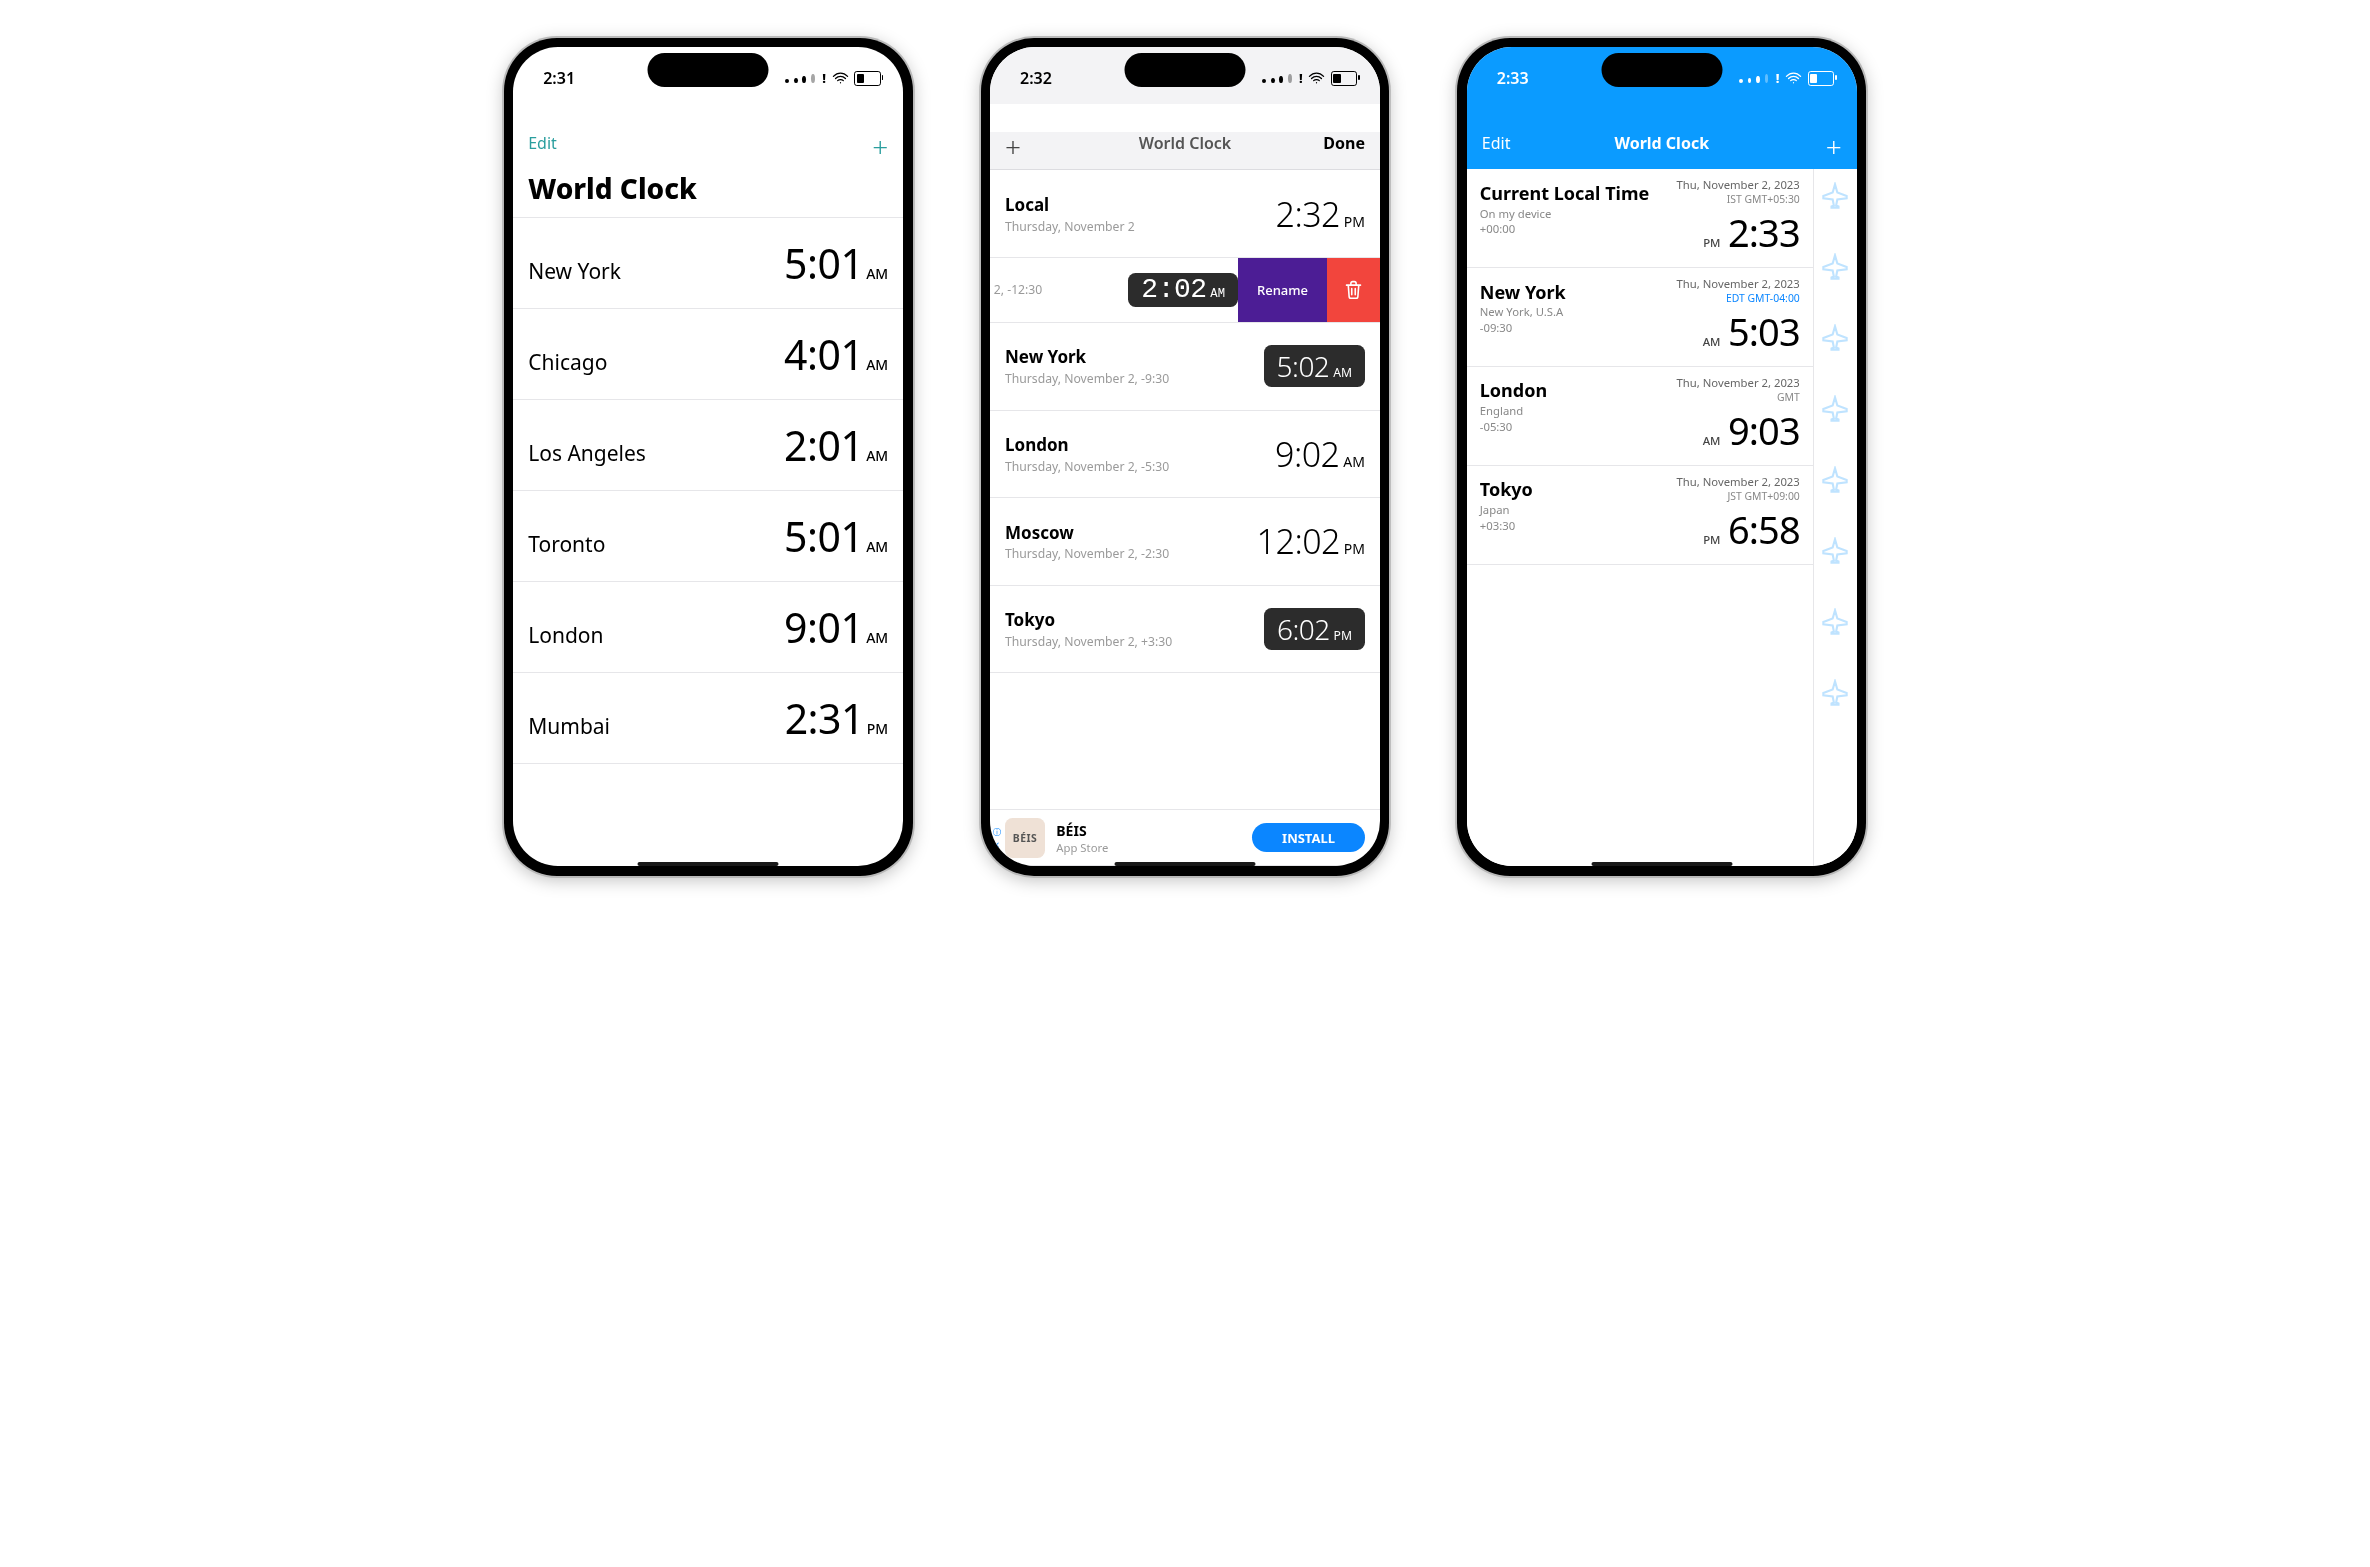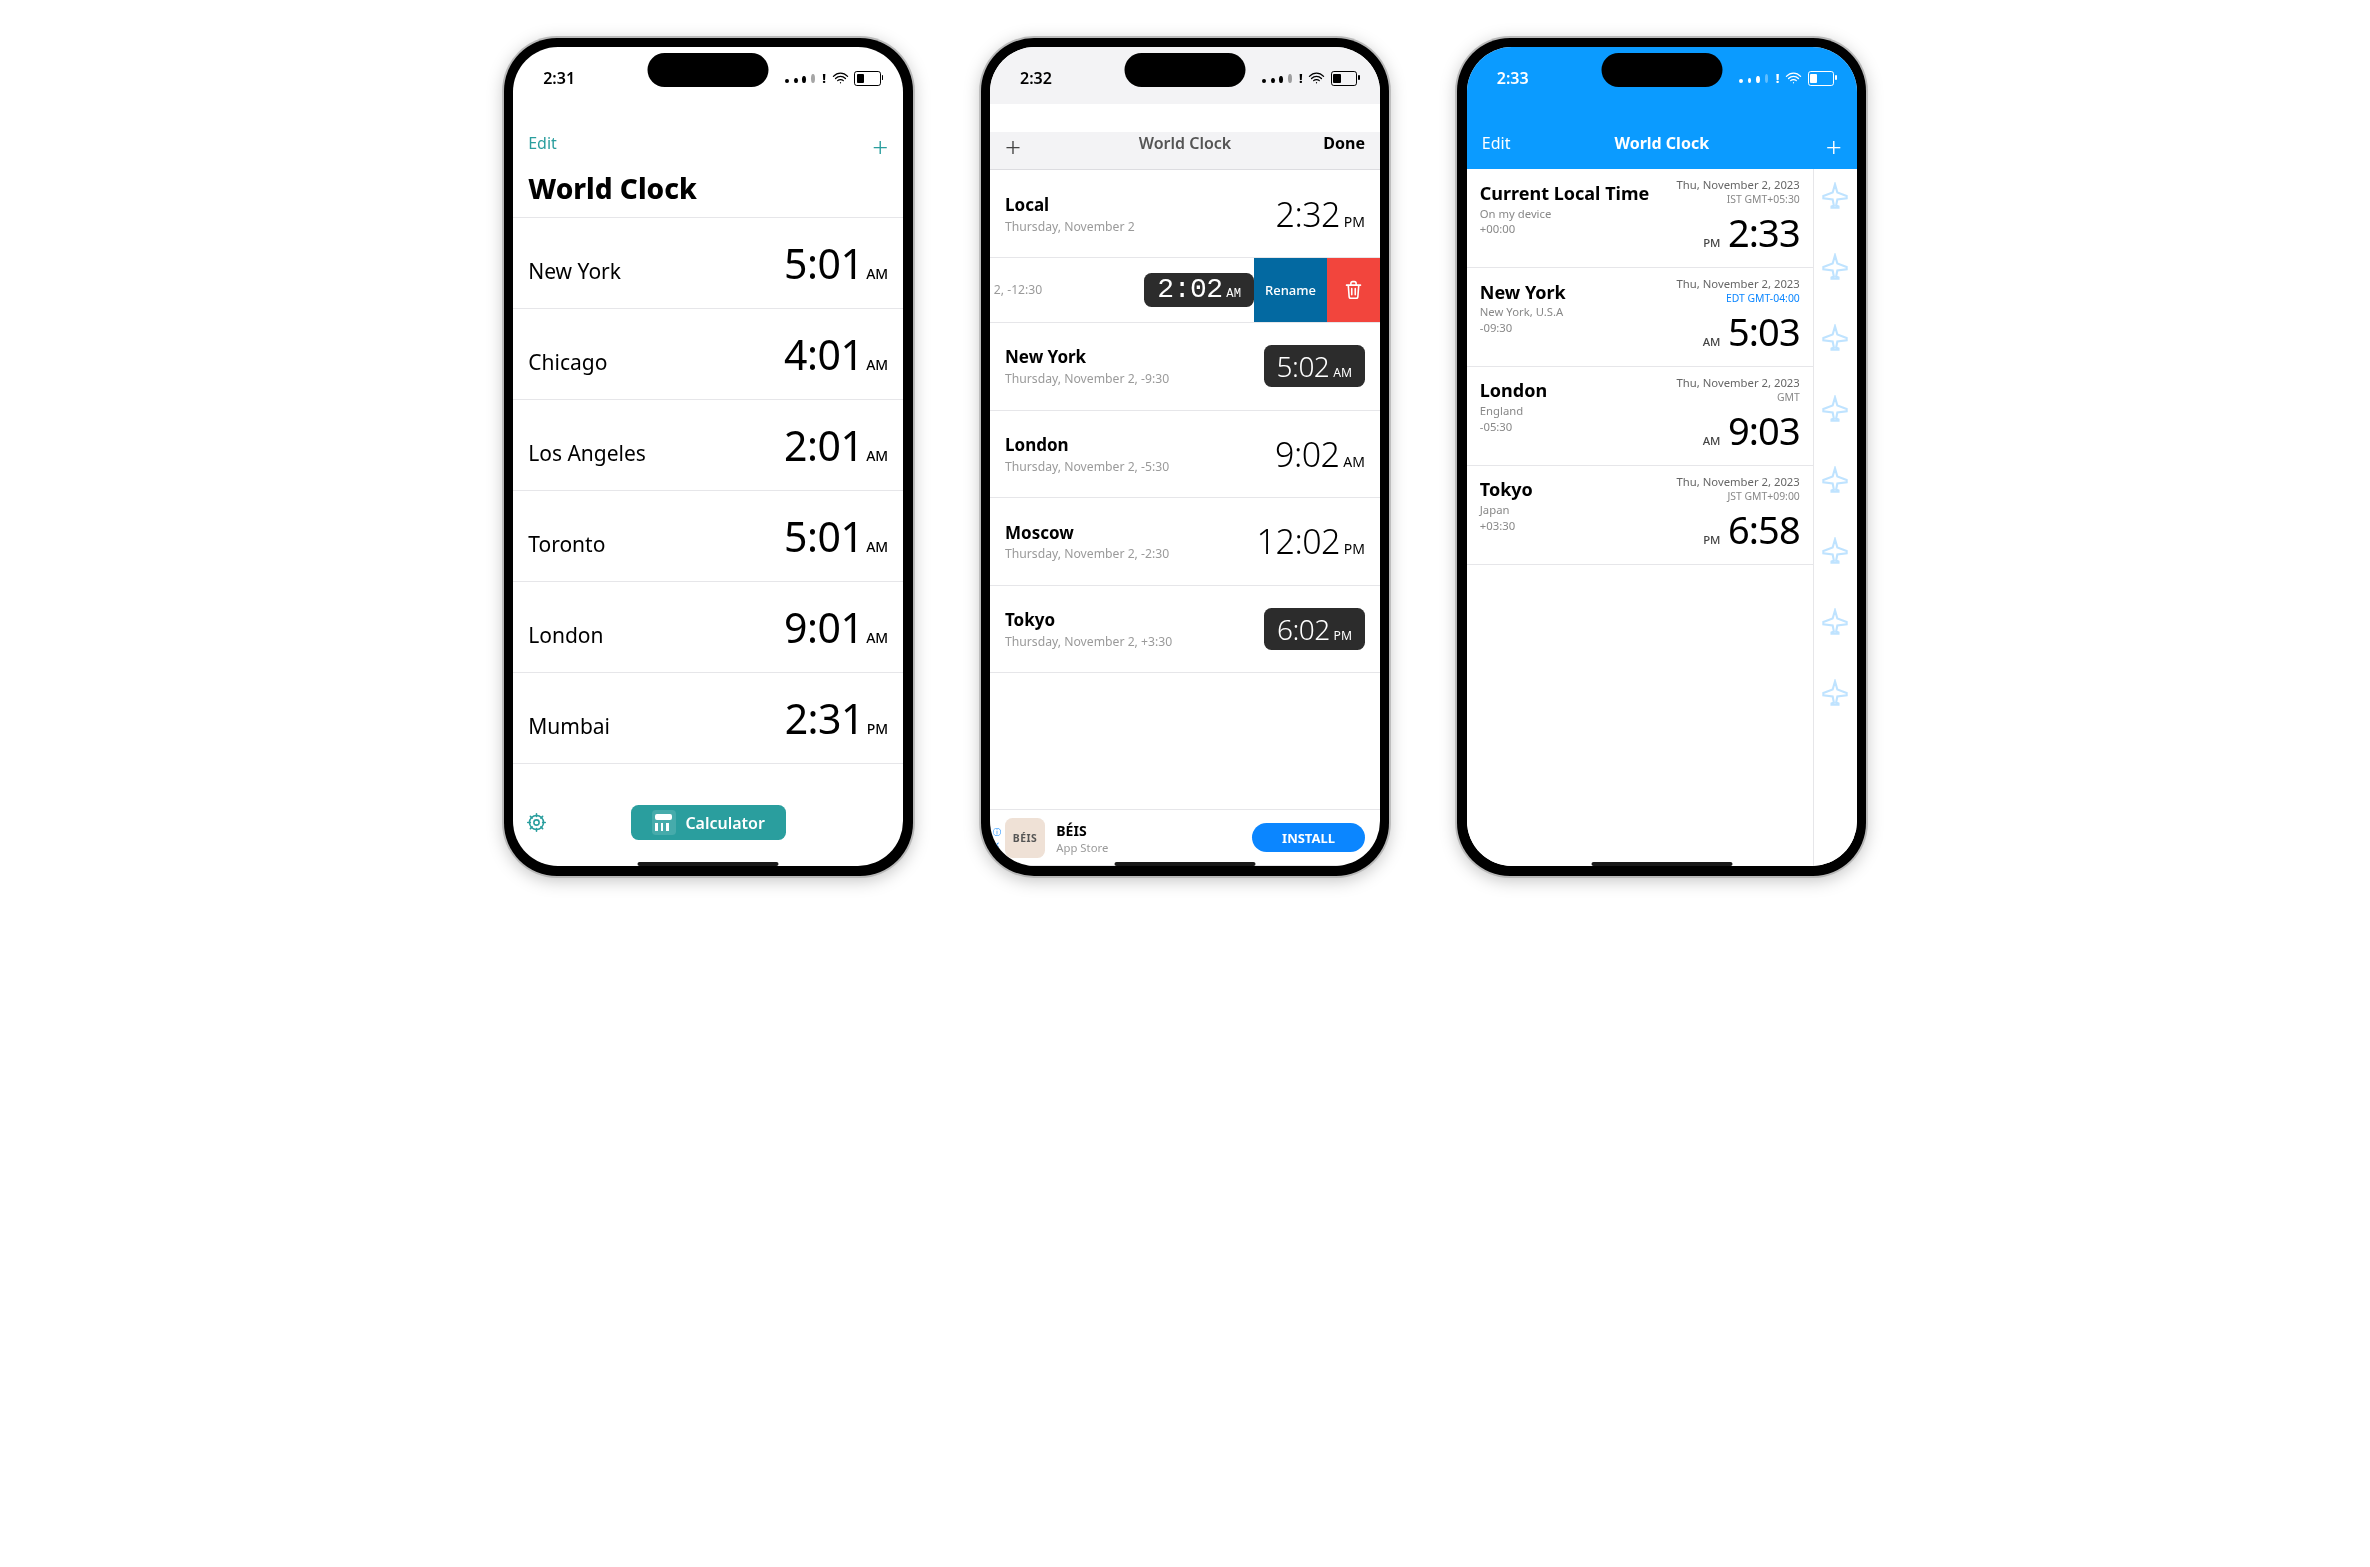--- a/index.html
+++ b/index.html
@@ -59,21 +59,21 @@
   .p2 .pill .t{ font-size:34px; font-weight:300; letter-spacing:-0.5px;}
   .p2 .pill .ap{ font-size:14px; font-weight:400;}
   .p2 .pill.dark { background:#2c2c2c; color:#fff; border-radius:7.5px; padding:1.9px 13px; }
   .p2 .pill.dark .t{ font-size:28px; }
   .p2 .pill.dark .ap{ font-size:12.2px; }
   
   .p2 .swipe { padding:0; position:relative; display:flex; align-items:stretch;}
   .p2 .swipe .peek{ padding-left:3.8px; align-self:center; color:#9a9a9a; font-size:12.2px; white-space:nowrap; overflow:hidden;}
   .p2 .swipe .pillwrap{ margin-left:auto; display:flex; align-items:center; padding:9.4px 0;font-family:Liberation Mono, monospace; }
   .p2 .swipe .pill.dark{ margin-right:0;}
-  .p2 .renamebtn{ background:#0369a1; color:#fff; display:flex; align-items:center; justify-content:center; width:73px; font-size:13px; font-weight:500;}
+  .p2 .renamebtn{ background:#4c1d95; color:#fff; display:flex; align-items:center; justify-content:center; width:89px; font-size:13px; font-weight:500;}
   .p2 .delbtn{ background:#f2453d; color:#fff; display:flex; align-items:center; justify-content:center; width:53px;}
   .p2 .delbtn svg{width:21px;height:21px;}
   .p2 .ad { display:flex; align-items:center; gap:11.3px; padding:7.5px 15px; border-top:0.9px solid var(--divider); border-bottom:0.9px solid var(--divider);}
   .p2 .ad .thumb{ width:40px;height:40px;border-radius:7.5px;background:#efe1d6;display:flex;align-items:center;justify-content:center;font-size:10.4px;font-weight:700;color:#555;letter-spacing:0.5px;}
   .p2 .ad .meta{ display:flex; flex-direction:column; }
   .p2 .ad .meta .t{ font-weight:700; font-size:14px;}
   .p2 .ad .meta .s{ font-size:11.3px; color:#9a9a9a;}
   .p2 .ad .btn{ margin-left:auto; background:#0b86ff; color:#fff; border-radius:17px; padding:5.6px 30px; font-weight:700; font-size:13px;}
   .p2 .bot { display:flex; align-items:center; justify-content:space-between; padding:9.4px 17px 24.5px;}
   .p2 .bot .mid{ position:absolute; left:50%; transform:translateX(-50%); color:#9a9a9a; font-size:13px;}
@@ -185,32 +185,20 @@
           </div>
       <div class="row">
             <span class="city">Mumbai</span>
             <span class="timewrap">
               <span class="t">2:31</span>
               <span class="ap">PM</span>
             </span>
           </div>
     </div>
 
-    <div class="bottom">
-      <span class="gear"><svg viewBox="0 0 24 24">
-              <circle cx="12" cy="12" r="8"></circle>
-              <circle cx="12" cy="12" r="3"></circle>
-              <path d="M12 2v3M12 19v3M2 12h3M19 12h3M5 5l2 2M17 17l2 2M19 5l-2 2M7 17l-2 2" stroke-linecap="round"></path>
-            </svg></span>
-      <div class="calc">
-        <span class="ic"></span>
-        <span>Calculator</span>
-      </div>
-      <span style="width:21px"></span>
-    </div>
   </div>
   <div class="home-ind"></div>
 </div>
 
 <div class="phone p2">
   <div class="notch"></div>
   <div class="screen">
     <div class="status">
       <span class="time">2:32</span>
       <span class="right">

